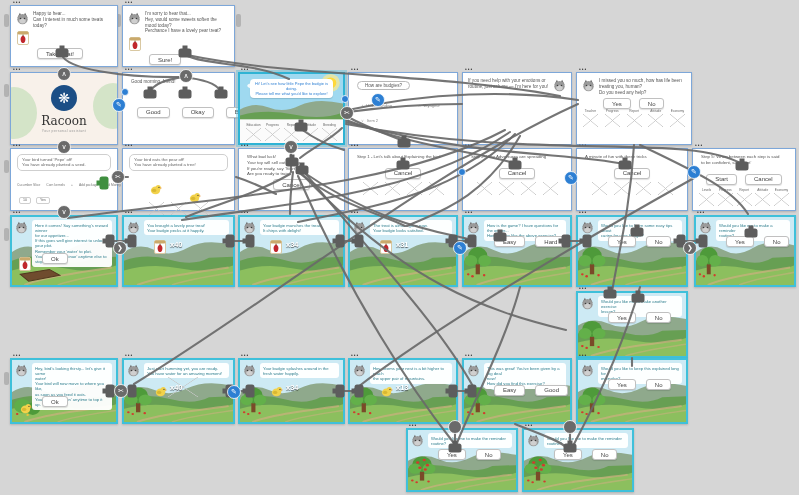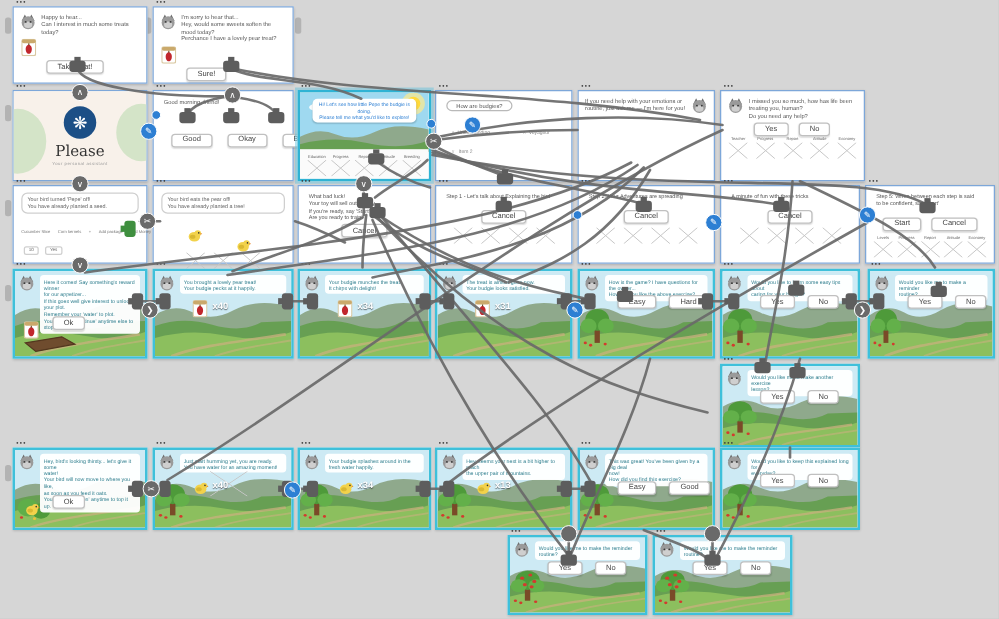--- a/index.html
+++ b/index.html
@@ -100,21 +100,21 @@
       <div class="btnrow" style="margin: 3px 0px 0px 26px;">
         <span class="btn">Sure!</span>
       </div>
     </div>
     <div class="dots" style="left: 125px; top: 0px;">•••</div>
     <div class="card" style="left: 10px; top: 72px; width: 108px; height: 73px;">
       <div class="splash">
         <span class="blob" style="width: 46px; height: 52px; left: -20px; top: 14px;"></span>
         <span class="blob" style="width: 40px; height: 46px; right: -16px; top: 10px;"></span>
         <span class="logo">❋</span>
-        <div class="sp-title">Please</div>
+        <div class="sp-title">Racoon</div>
         <div class="sp-sub">Your personal assistant</div>
       </div>
     </div>
     <div class="dots" style="left: 13px; top: 67px;">•••</div>
     <div class="card" style="left: 122px; top: 72px; width: 113px; height: 73px;">
       <div class="lines" style="padding: 6px 6px 0px 8px;">
         <div>Good morning, friend!</div>
       </div>
       <div class="btnrow" style="margin: 22px 0px 0px 14px; gap: 12px;">
         <span class="btn">Good</span>

